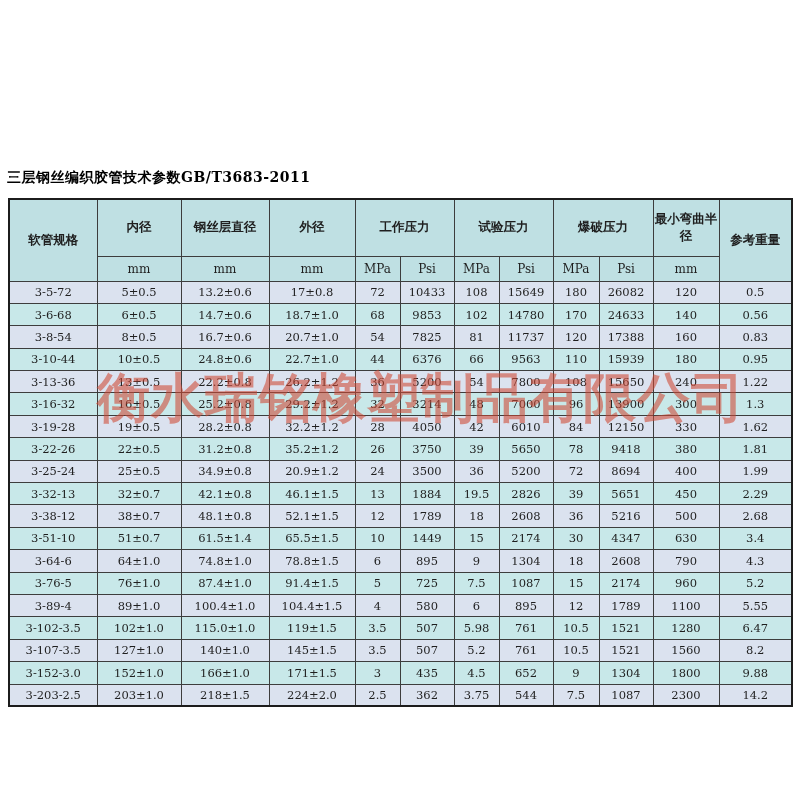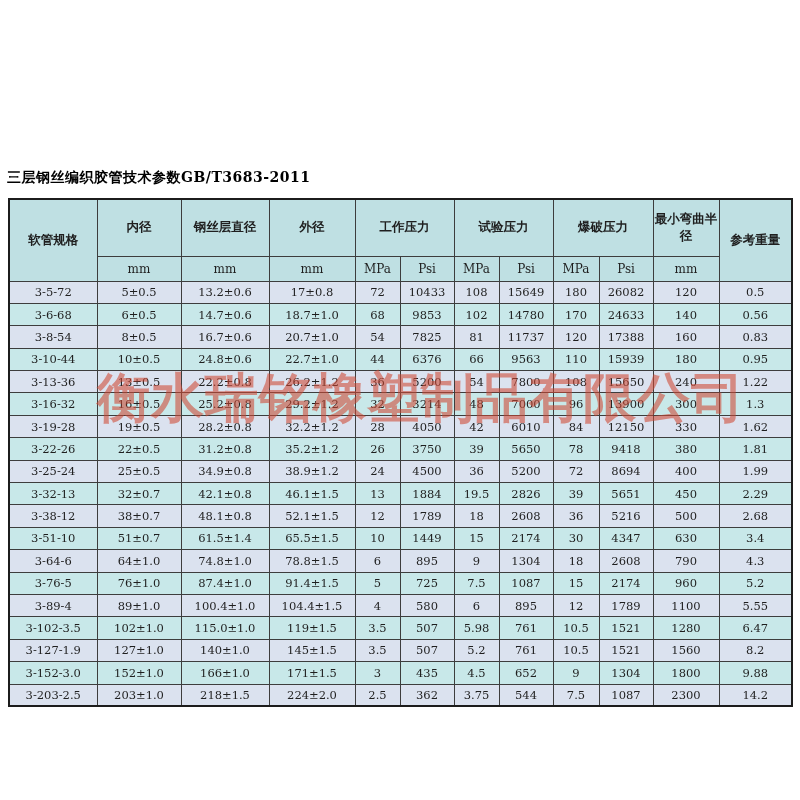--- a/index.html
+++ b/index.html
@@ -222,23 +222,23 @@
           <td>5650</td>
           <td>78</td>
           <td>9418</td>
           <td>380</td>
           <td>1.81</td>
         </tr>
         <tr class="row-odd">
           <td>3-25-24</td>
           <td>25±0.5</td>
           <td>34.9±0.8</td>
-          <td>38.9±1.2</td>
+          <td>20.9±1.2</td>
           <td>24</td>
-          <td>4500</td>
+          <td>3500</td>
           <td>36</td>
           <td>5200</td>
           <td>72</td>
           <td>8694</td>
           <td>400</td>
           <td>1.99</td>
         </tr>
         <tr class="row-even">
           <td>3-32-13</td>
           <td>32±0.7</td>
@@ -331,21 +331,21 @@
           <td>3.5</td>
           <td>507</td>
           <td>5.98</td>
           <td>761</td>
           <td>10.5</td>
           <td>1521</td>
           <td>1280</td>
           <td>6.47</td>
         </tr>
         <tr class="row-odd">
-          <td>3-127-1.9</td>
+          <td>3-107-3.5</td>
           <td>127±1.0</td>
           <td>140±1.0</td>
           <td>145±1.5</td>
           <td>3.5</td>
           <td>507</td>
           <td>5.2</td>
           <td>761</td>
           <td>10.5</td>
           <td>1521</td>
           <td>1560</td>

